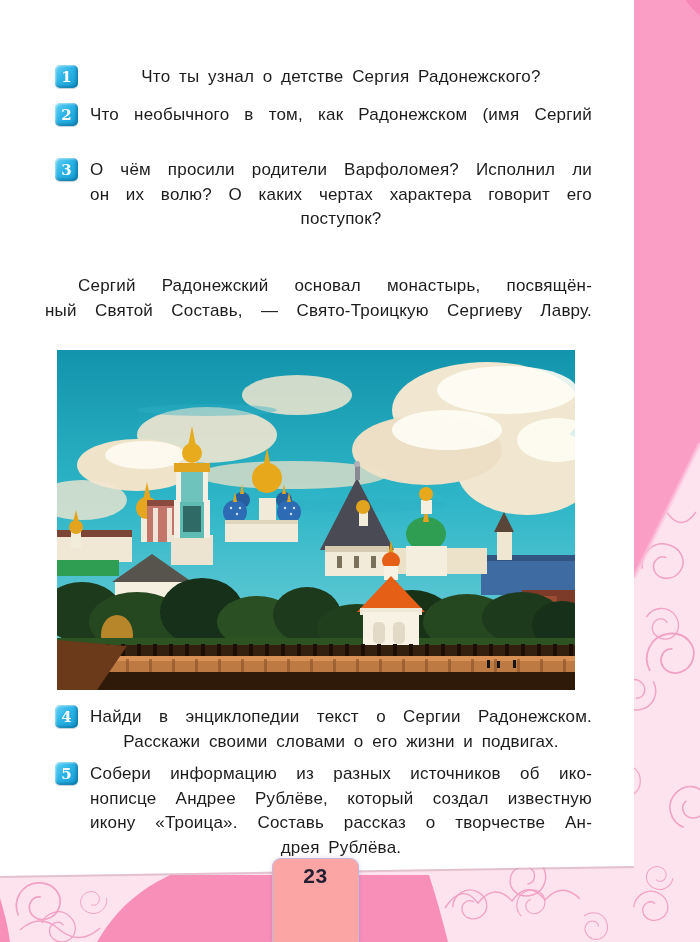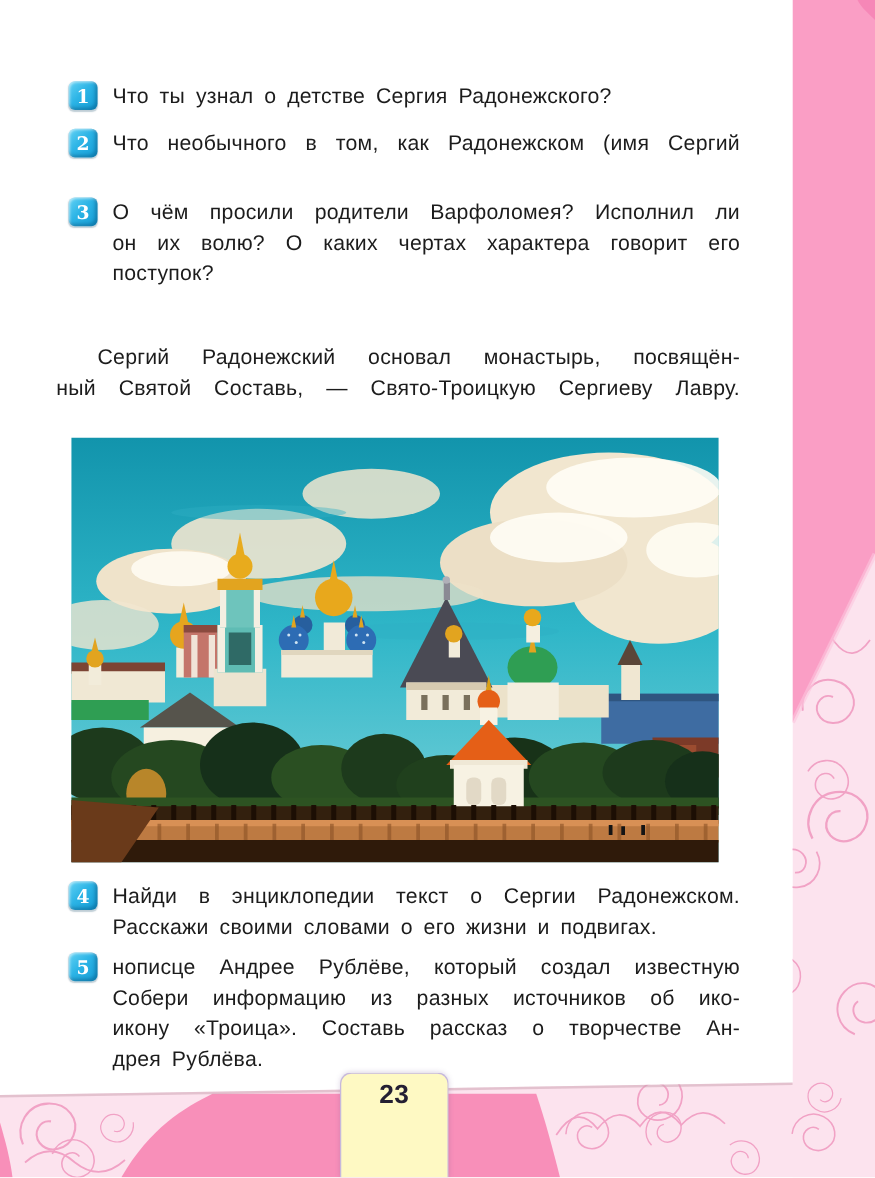--- a/index.html
+++ b/index.html
@@ -10,28 +10,28 @@
   
   .block{position:absolute;}
   .qblock{left:55px;width:537px;}
   .badge{position:absolute;left:0;top:0;width:23px;height:23px;border-radius:5px;
          background:linear-gradient(135deg,#62d2f4 0%,#2cb4e6 45%,#149dd6 100%);
          box-shadow:inset -2px -2px 3px rgba(0,70,110,.40), inset 1px 1px 2px rgba(255,255,255,.55), 0 1px 1px rgba(0,60,90,.25);
          color:#fff;font-family:"DejaVu Serif",serif;font-weight:bold;font-size:15px;
          display:flex;align-items:center;justify-content:center;}
   .qtext{margin-left:35px;width:502px;}
   .para{left:45px;width:547px;}
-  .line{font-size:17px;line-height:24.5px;color:#1c1c1c;word-spacing:.22em;letter-spacing:.2px;white-space:nowrap;}
+  .line{font-size:17px;line-height:24.5px;color:#1c1c1c;word-spacing:.22em;letter-spacing:.2px;white-space:nowrap;text-align:center;}
   .j{white-space:normal;text-align:justify;text-align-last:justify;}
   .ind{padding-left:33px;}
 
   .photo{position:absolute;left:57px;top:350px;width:518px;height:340px;display:block;}
 
   .page-tab{position:absolute;left:272px;top:858px;width:87px;height:84px;
-            background:#fef9c3;border:1px solid #c6b8dc;border-bottom:none;
+            background:#fca5a5;border:1px solid #c6b8dc;border-bottom:none;
             border-radius:9px 9px 0 0;box-sizing:border-box;text-align:center;
             box-shadow:0 0 4px rgba(120,90,150,.25);}
   .page-tab span{display:inline-block;margin-top:5px;font-size:21px;font-weight:bold;
                  color:#241f33;letter-spacing:.5px;}
 </style>
 </head>
 <body>
 
 <div class="canvas">
 
@@ -276,22 +276,22 @@
       <div class="line j">Найди в энциклопедии текст о Сергии Радонежском.</div>
       <div class="line">Расскажи своими словами о его жизни и подвигах.</div>
     </div>
   </div>
 
   <div class="block qblock" style="top:762px">
     <div class="badge">
         <span>5</span>
       </div>
     <div class="qtext">
+      <div class="line j">Собери информацию из разных источников об ико-</div>
       <div class="line j">нописце Андрее Рублёве, который создал известную</div>
-      <div class="line j">Собери информацию из разных источников об ико-</div>
       <div class="line j">икону «Троица». Составь рассказ о творчестве Ан-</div>
       <div class="line">дрея Рублёва.</div>
     </div>
   </div>
 
   <div class="page-tab">
     <span>23</span>
   </div>
 
 </div>

